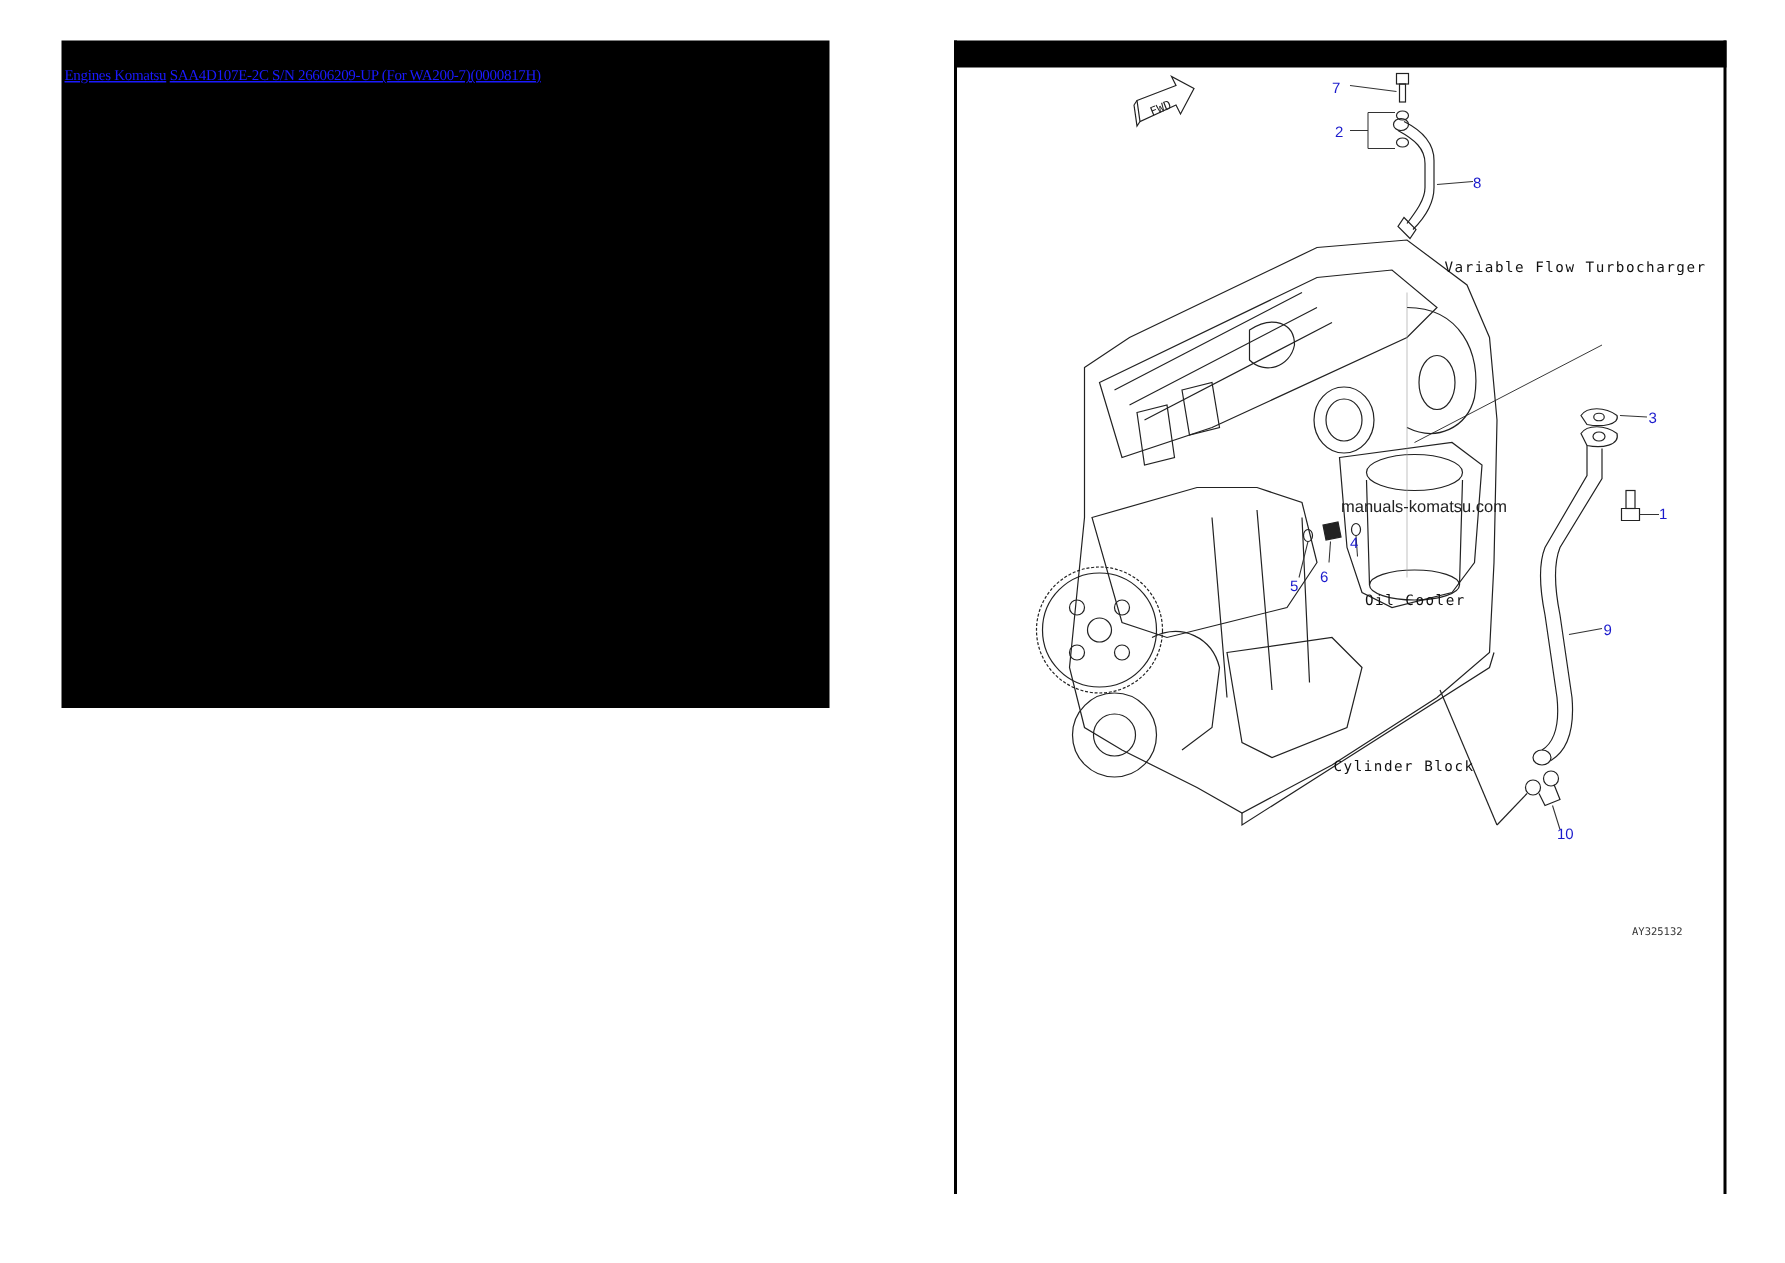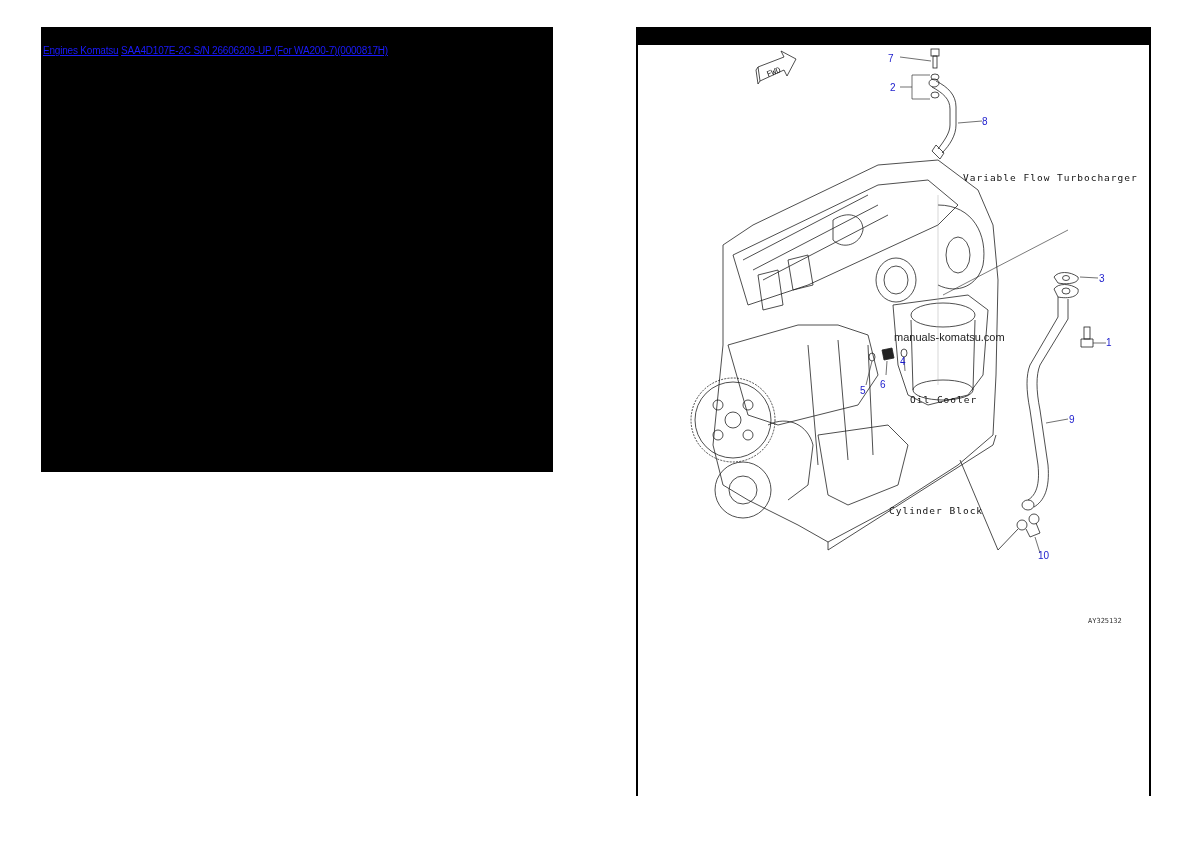--- a/index.html
+++ b/index.html
@@ -1,19 +1,19 @@
 <!DOCTYPE html>
 <html><head>
   <meta charset="utf-8">
   <style>
     html, body { margin: 0; padding: 0; background: #ffffff; }
     body { width: 1190px; height: 842px; position: relative; overflow: hidden;
            font-family: "Liberation Sans", sans-serif; }
     .left-panel { position: absolute; left: 41px; top: 27px; width: 512px; height: 445px; background: #000000; }
-    .breadcrumb { position: absolute; left: 2px; top: 18px; font-family: Liberation Sans, sans-serif;
+    .breadcrumb { position: absolute; left: 2px; top: 18px; font-family: Liberation Serif, serif;
                   font-size: 10px; letter-spacing: -0.2px; white-space: nowrap; }
     .breadcrumb a { color: #1a1aff; text-decoration: underline; cursor: pointer; }
     .right-panel { position: absolute; left: 636px; top: 27px; width: 511px; height: 769px;
                    border-left: 2px solid #000; border-right: 2px solid #000; background: #fff; }
     .right-header { position: absolute; left: -2px; top: 0; width: 515px; height: 18px; background: #000; }
     .diagram { position: absolute; left: 0; top: 18px; width: 511px; height: 751px; }
     .callout { font-family: "Liberation Sans", sans-serif; font-size: 10px; fill: #1a1acc; }
     .label { font-family: "DejaVu Sans Mono", monospace; font-size: 9.5px; fill: #111; letter-spacing: 1px; }
     .wm { font-family: "Liberation Sans", sans-serif; font-size: 11px; fill: #222; }
     .code { font-family: "DejaVu Sans Mono", monospace; font-size: 7px; fill: #333; }

